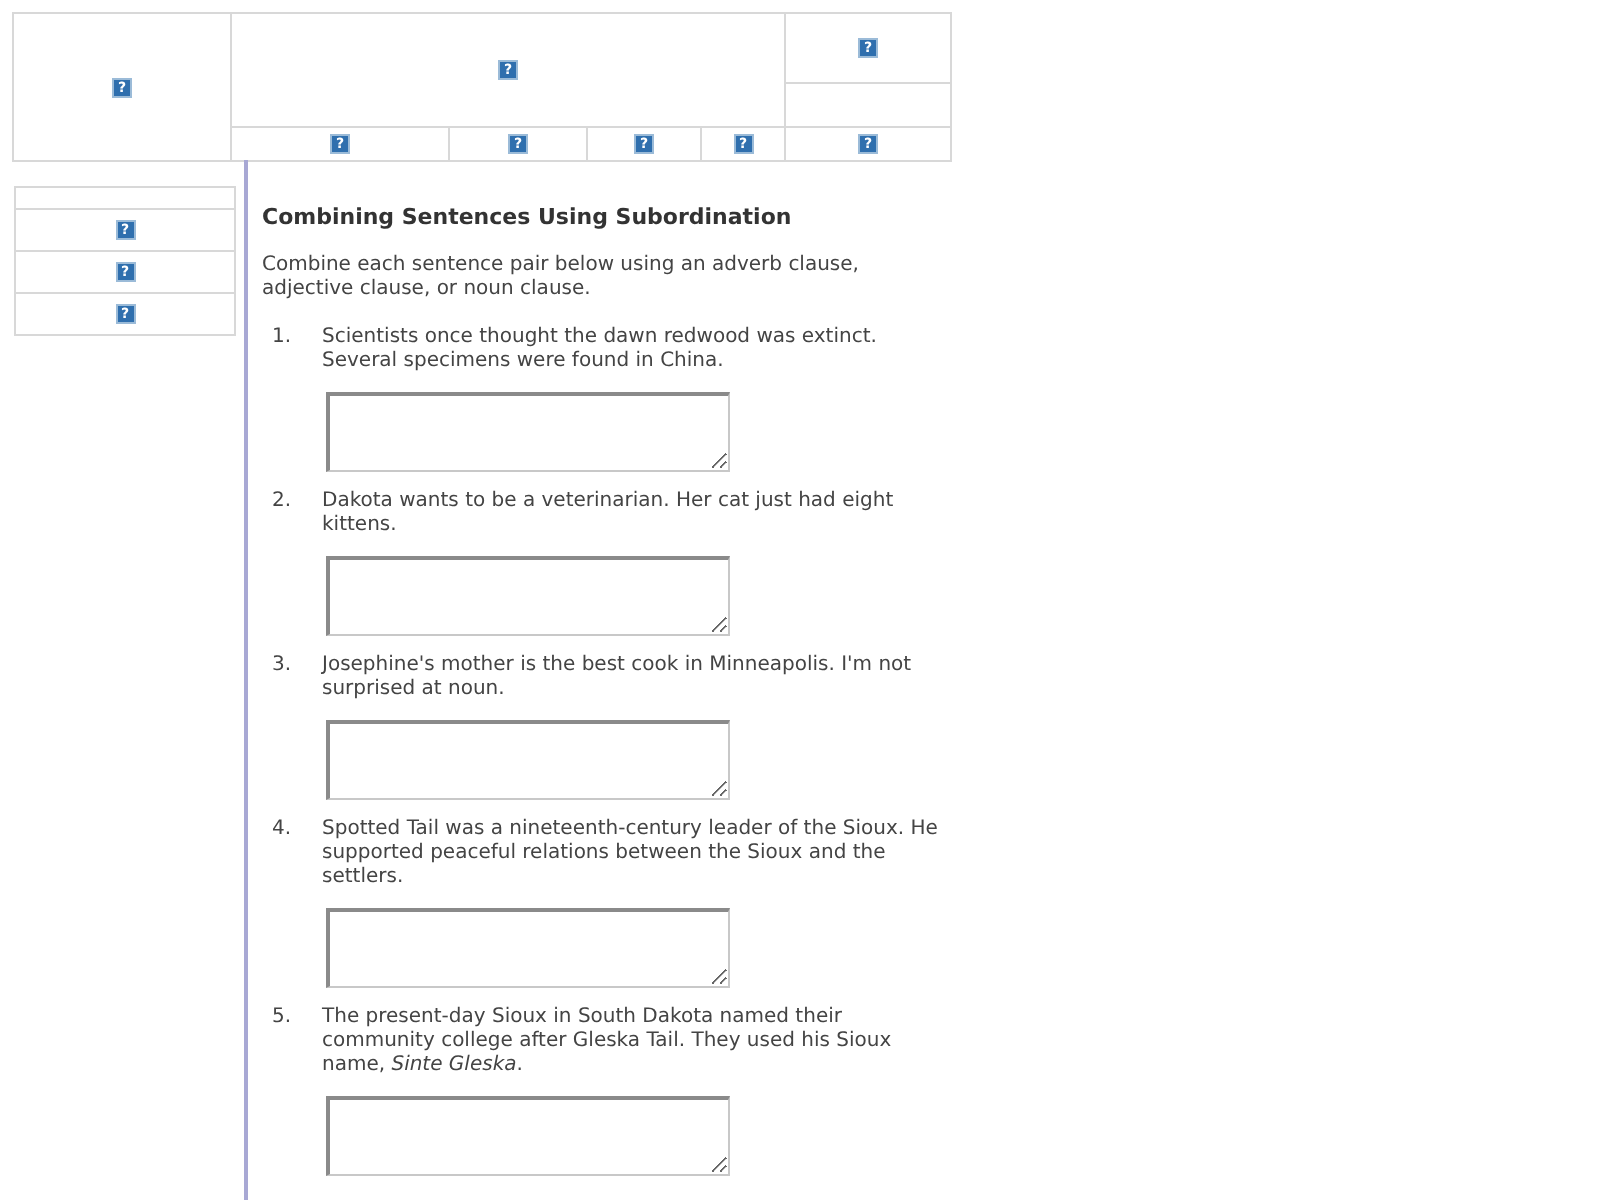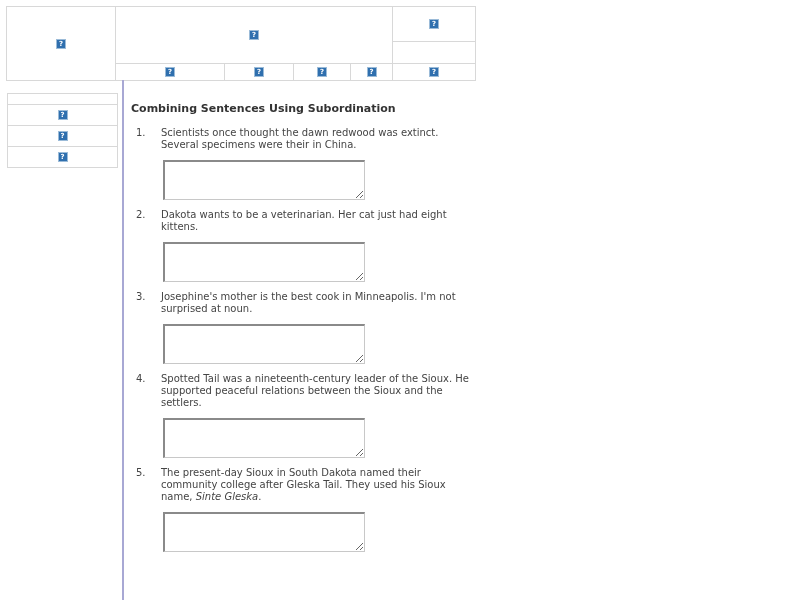--- a/index.html
+++ b/index.html
@@ -65,24 +65,25 @@
   </div>
   <div class="cell" style="left:0; top:53px; width:111px; height:22px;">
     <span class="broken-img">?</span>
   </div>
 </div>
 
 <div class="vline"></div>
 
 <div class="content">
   <h1>Combining Sentences Using Subordination</h1>
+  <p class="intro">Combine each sentence pair below using an adverb clause, adjective clause, or noun clause.</p>
 
   <div class="q">
     <span class="qnum">1.</span>
-    <span class="qtext">Scientists once thought the dawn redwood was extinct. Several specimens were their in China.</span>
+    <span class="qtext">Scientists once thought the dawn redwood was extinct. Several specimens were found in China.</span>
   </div>
   <textarea class="ta" style=""></textarea>
 
   <div class="q">
     <span class="qnum">2.</span>
     <span class="qtext">Dakota wants to be a veterinarian. Her cat just had eight kittens.</span>
   </div>
   <textarea class="ta" style=""></textarea>
 
   <div class="q">

